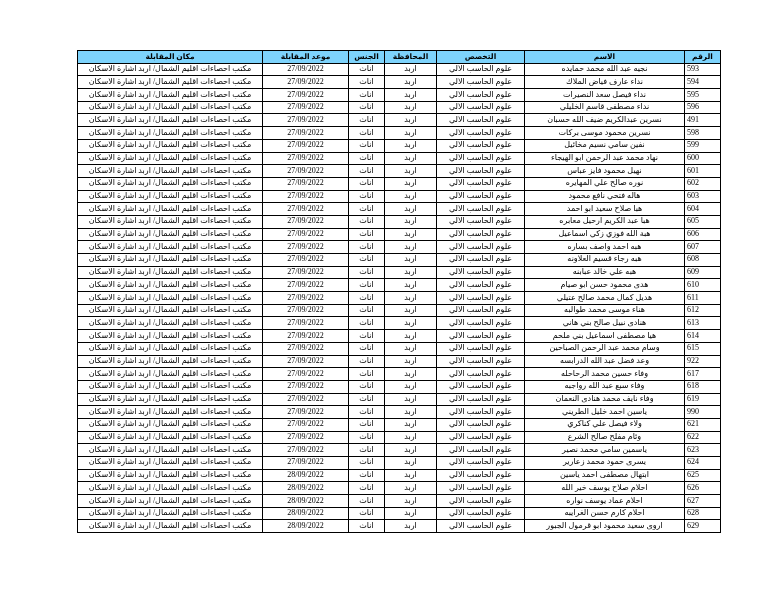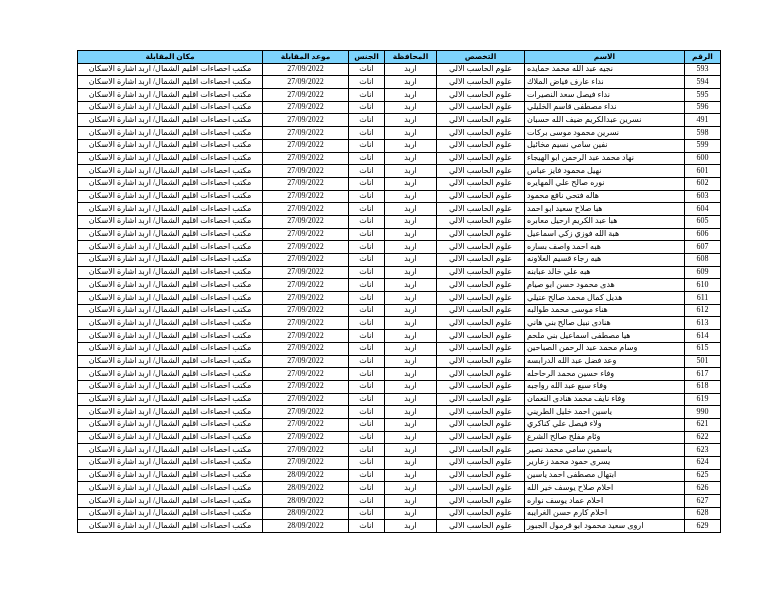--- a/index.html
+++ b/index.html
@@ -44,22 +44,22 @@
   }
   
   col.w-id    { width: 36px; }
   col.w-name  { width: 160px; }
   col.w-spec  { width: 88px; }
   col.w-gov   { width: 52px; }
   col.w-sex   { width: 36px; }
   col.w-date  { width: 86px; }
   col.w-place { width: 185px; }
 
-  td.c-id    { text-align: center; margin-left: 16px; }
-  td.c-name  { text-align: left; }
+  td.c-id    { text-align: left; margin-left: 16px; }
+  td.c-name  { text-align: center; }
   td.c-spec,
   td.c-gov,
   td.c-sex,
   td.c-date,
   td.c-place { text-align: center; }
   td.c-date  { font-size: 8.5px; }
 </style>
 </head>
 <body>
 
@@ -287,21 +287,21 @@
         <tr>
           <td class="c-id">615</td>
           <td class="c-name">وسام محمد عبد الرحمن الصباحين</td>
           <td class="c-spec">علوم الحاسب الالي</td>
           <td class="c-gov">اربد</td>
           <td class="c-sex">اناث</td>
           <td class="c-date">27/09/2022</td>
           <td class="c-place">مكتب احصاءات اقليم الشمال/ اربد اشارة الاسكان</td>
         </tr>
         <tr>
-          <td class="c-id">501</td>
+          <td class="c-id">922</td>
           <td class="c-name">وعد فضل عبد الله الدرابسه</td>
           <td class="c-spec">علوم الحاسب الالي</td>
           <td class="c-gov">اربد</td>
           <td class="c-sex">اناث</td>
           <td class="c-date">27/09/2022</td>
           <td class="c-place">مكتب احصاءات اقليم الشمال/ اربد اشارة الاسكان</td>
         </tr>
         <tr>
           <td class="c-id">617</td>
           <td class="c-name">وفاء حسين محمد الرحاحله</td>

